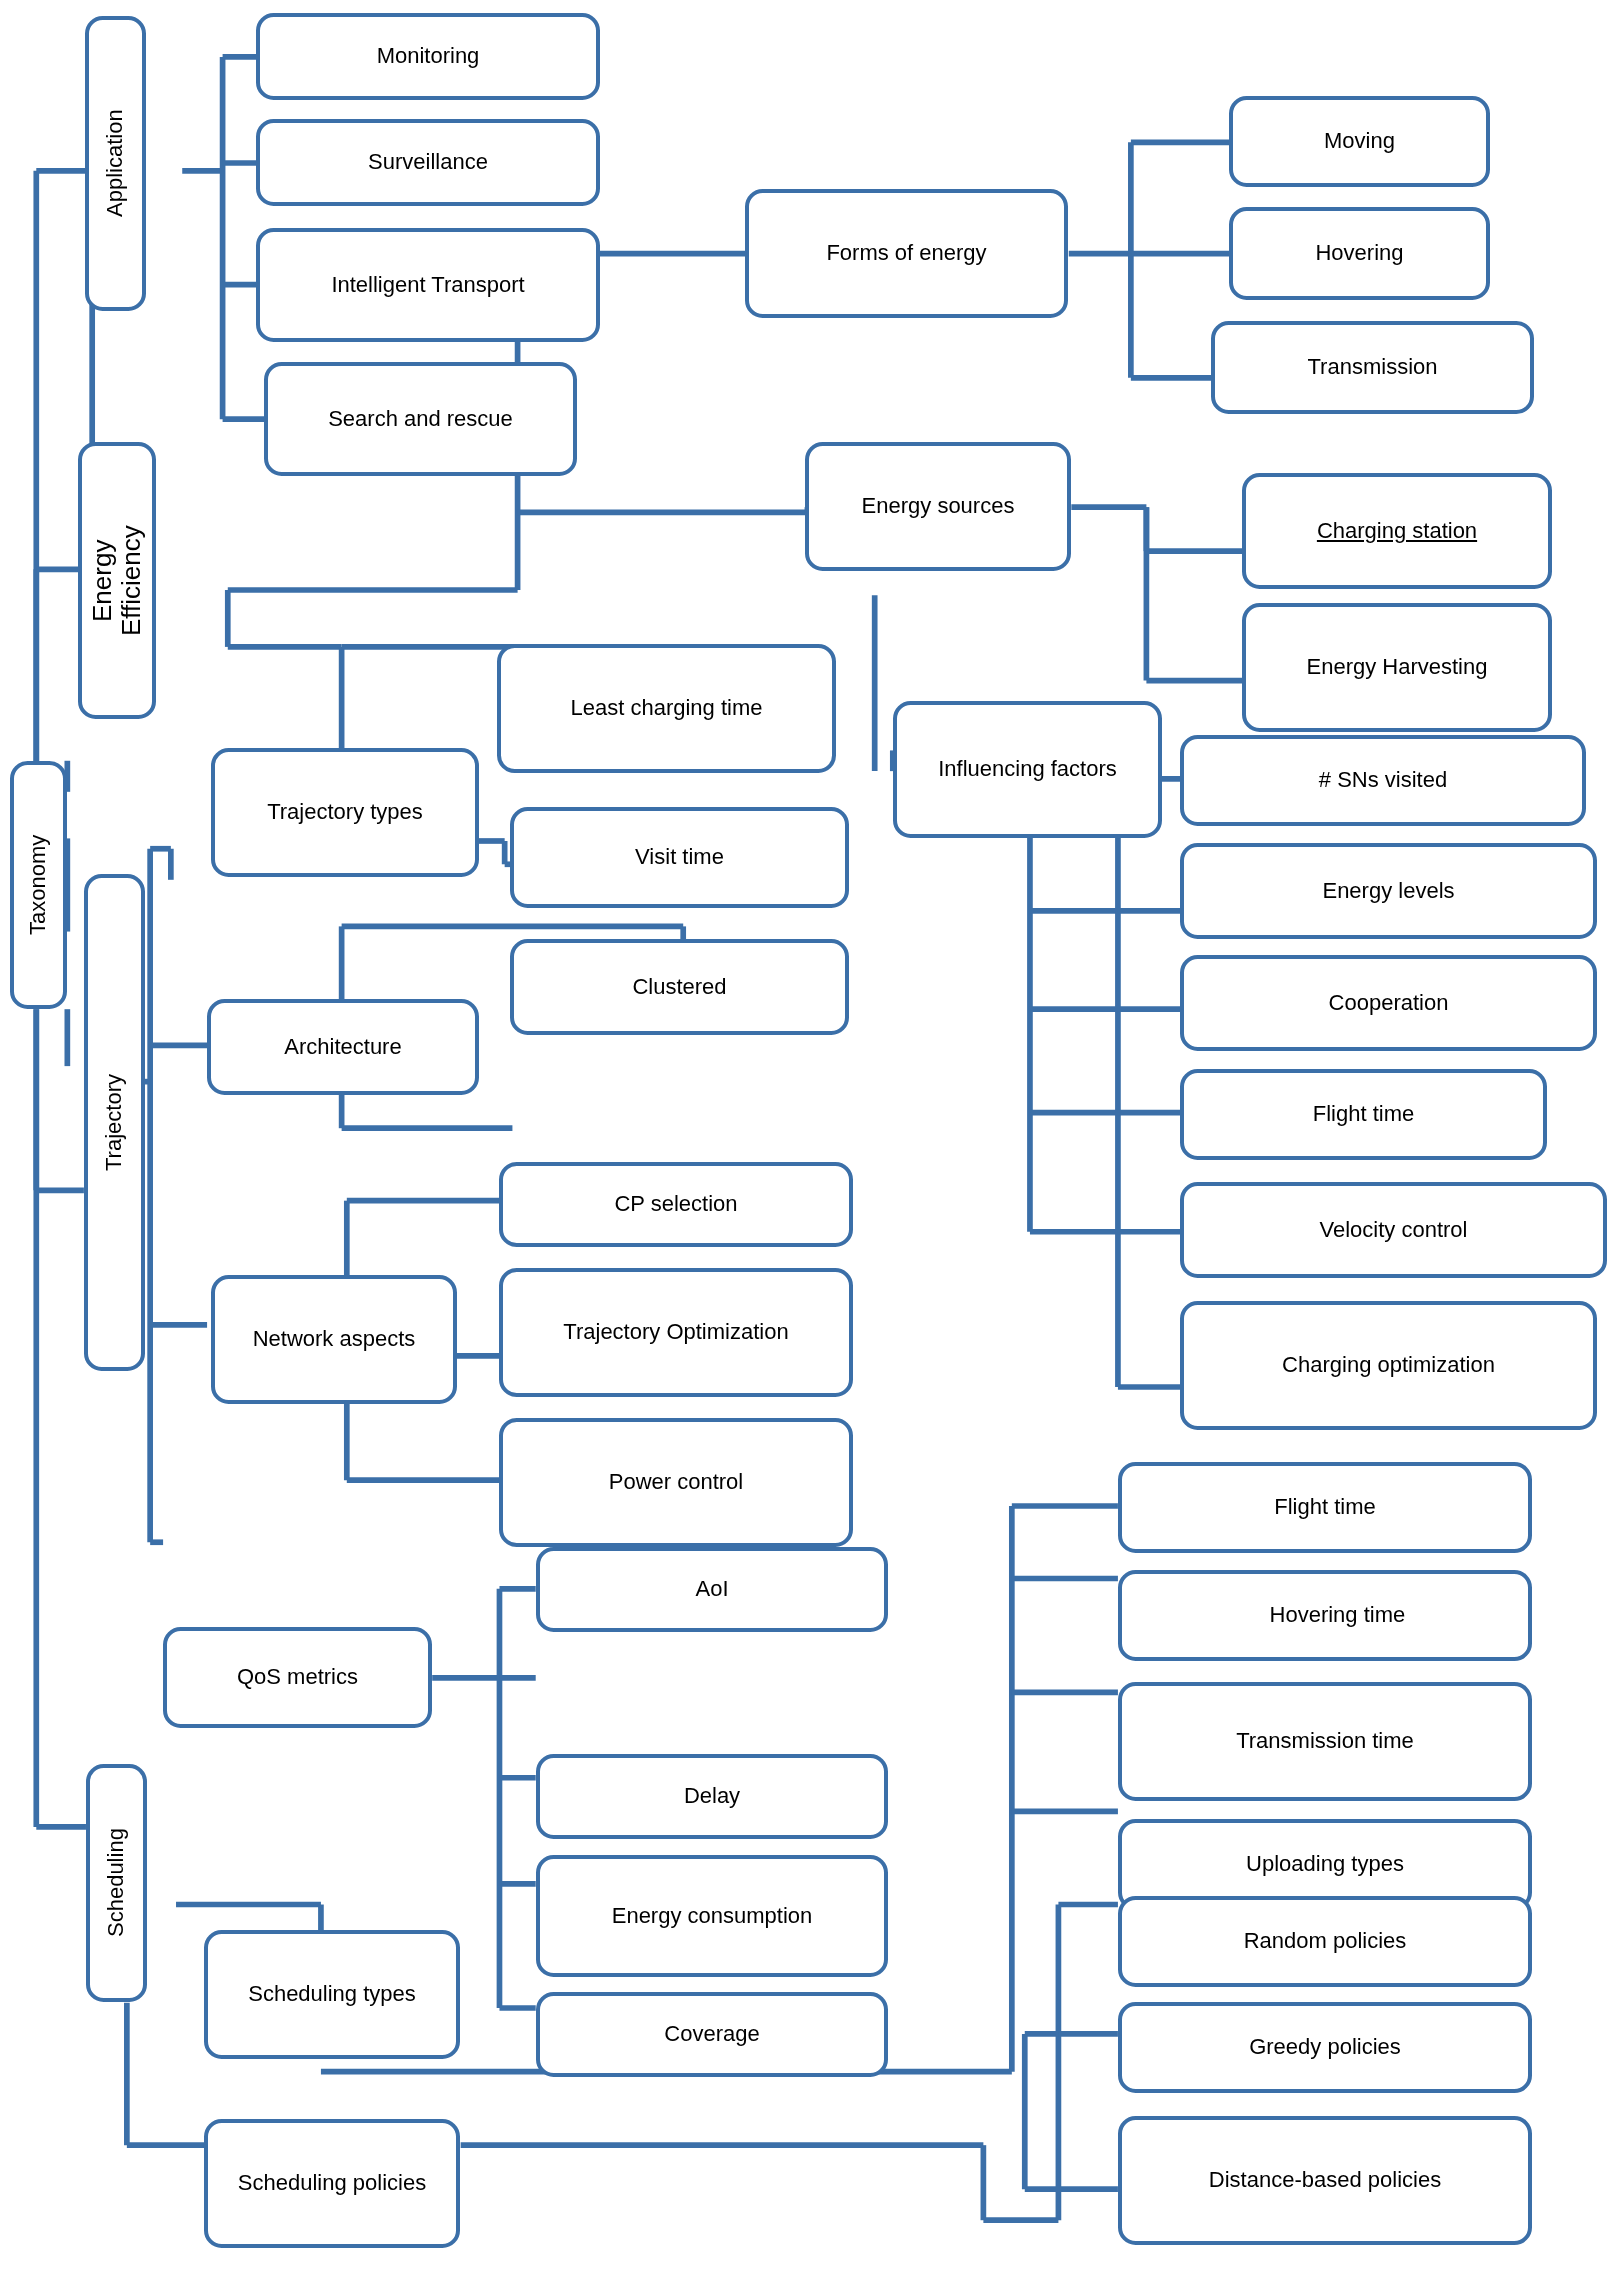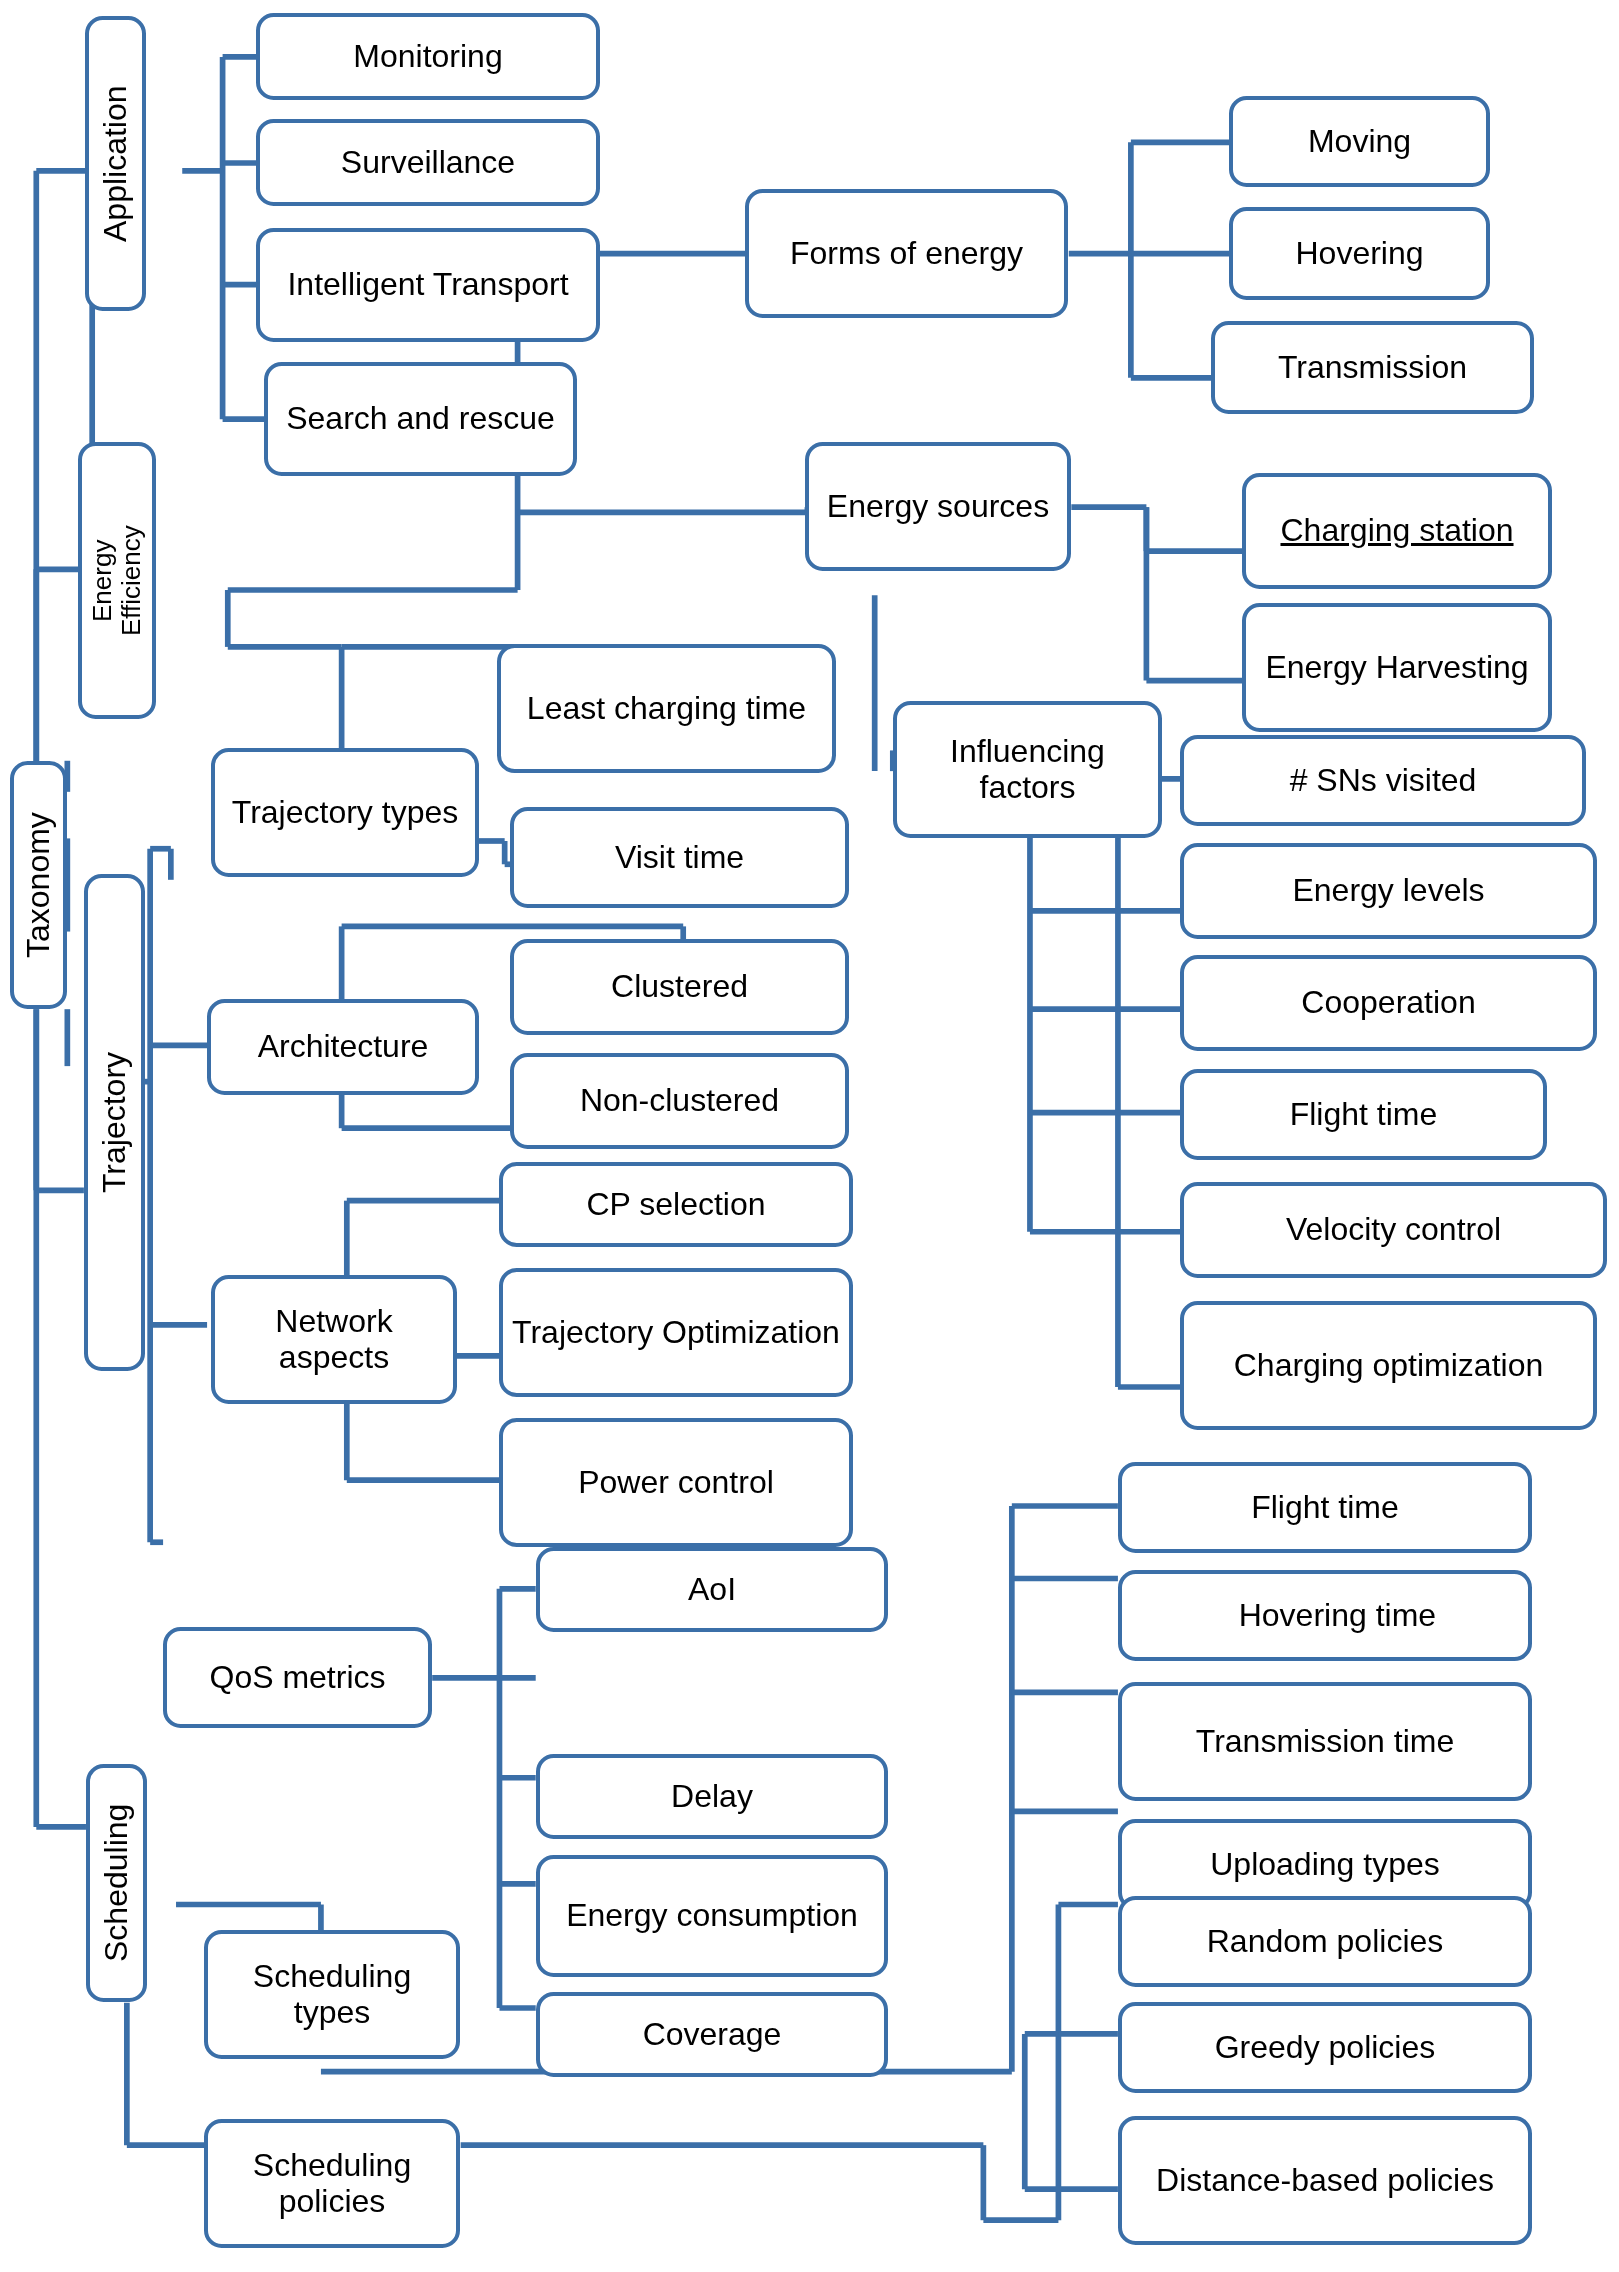--- a/index.html
+++ b/index.html
@@ -11,21 +11,21 @@
     box-sizing:border-box;
     border:4.7px solid #3B6FA8;
     border-radius:17.6px;
     background:#ffffff;
     display:flex;
     align-items:center;
     justify-content:center;
     text-align:center;
     color:#000000;
     line-height:1.12;
-    font-size:32px;
+    font-size:22px;
     padding:2.1px 7.2px;
   }
   .node.vert{
     writing-mode:vertical-rl;
     transform:rotate(180deg);
   }
   .node.vert > span{ display:block; text-align:center; }
   .node > span{ display:block; }
 </style>
 </head>
@@ -265,23 +265,20 @@
   </div>
 
   <div class="node" style="left:207px;top:999px;width:272px;height:96px;">
     <span>Architecture</span>
   </div>
 
   <div class="node" style="left:510px;top:939px;width:339px;height:96px;text-align:right;">
     <span>Clustered</span>
   </div>
 
-  <div class="node" style="left:510px;top:1053px;width:339px;height:96px;">
-    <span>Non-clustered</span>
-  </div>
 
   <div class="node" style="left:211px;top:1275px;width:246px;height:129px;">
     <span>Network aspects</span>
   </div>
 
   <div class="node" style="left:499px;top:1162px;width:354px;height:85px;">
     <span>CP selection</span>
   </div>
 
   <div class="node" style="left:499px;top:1268px;width:354px;height:129px;">

